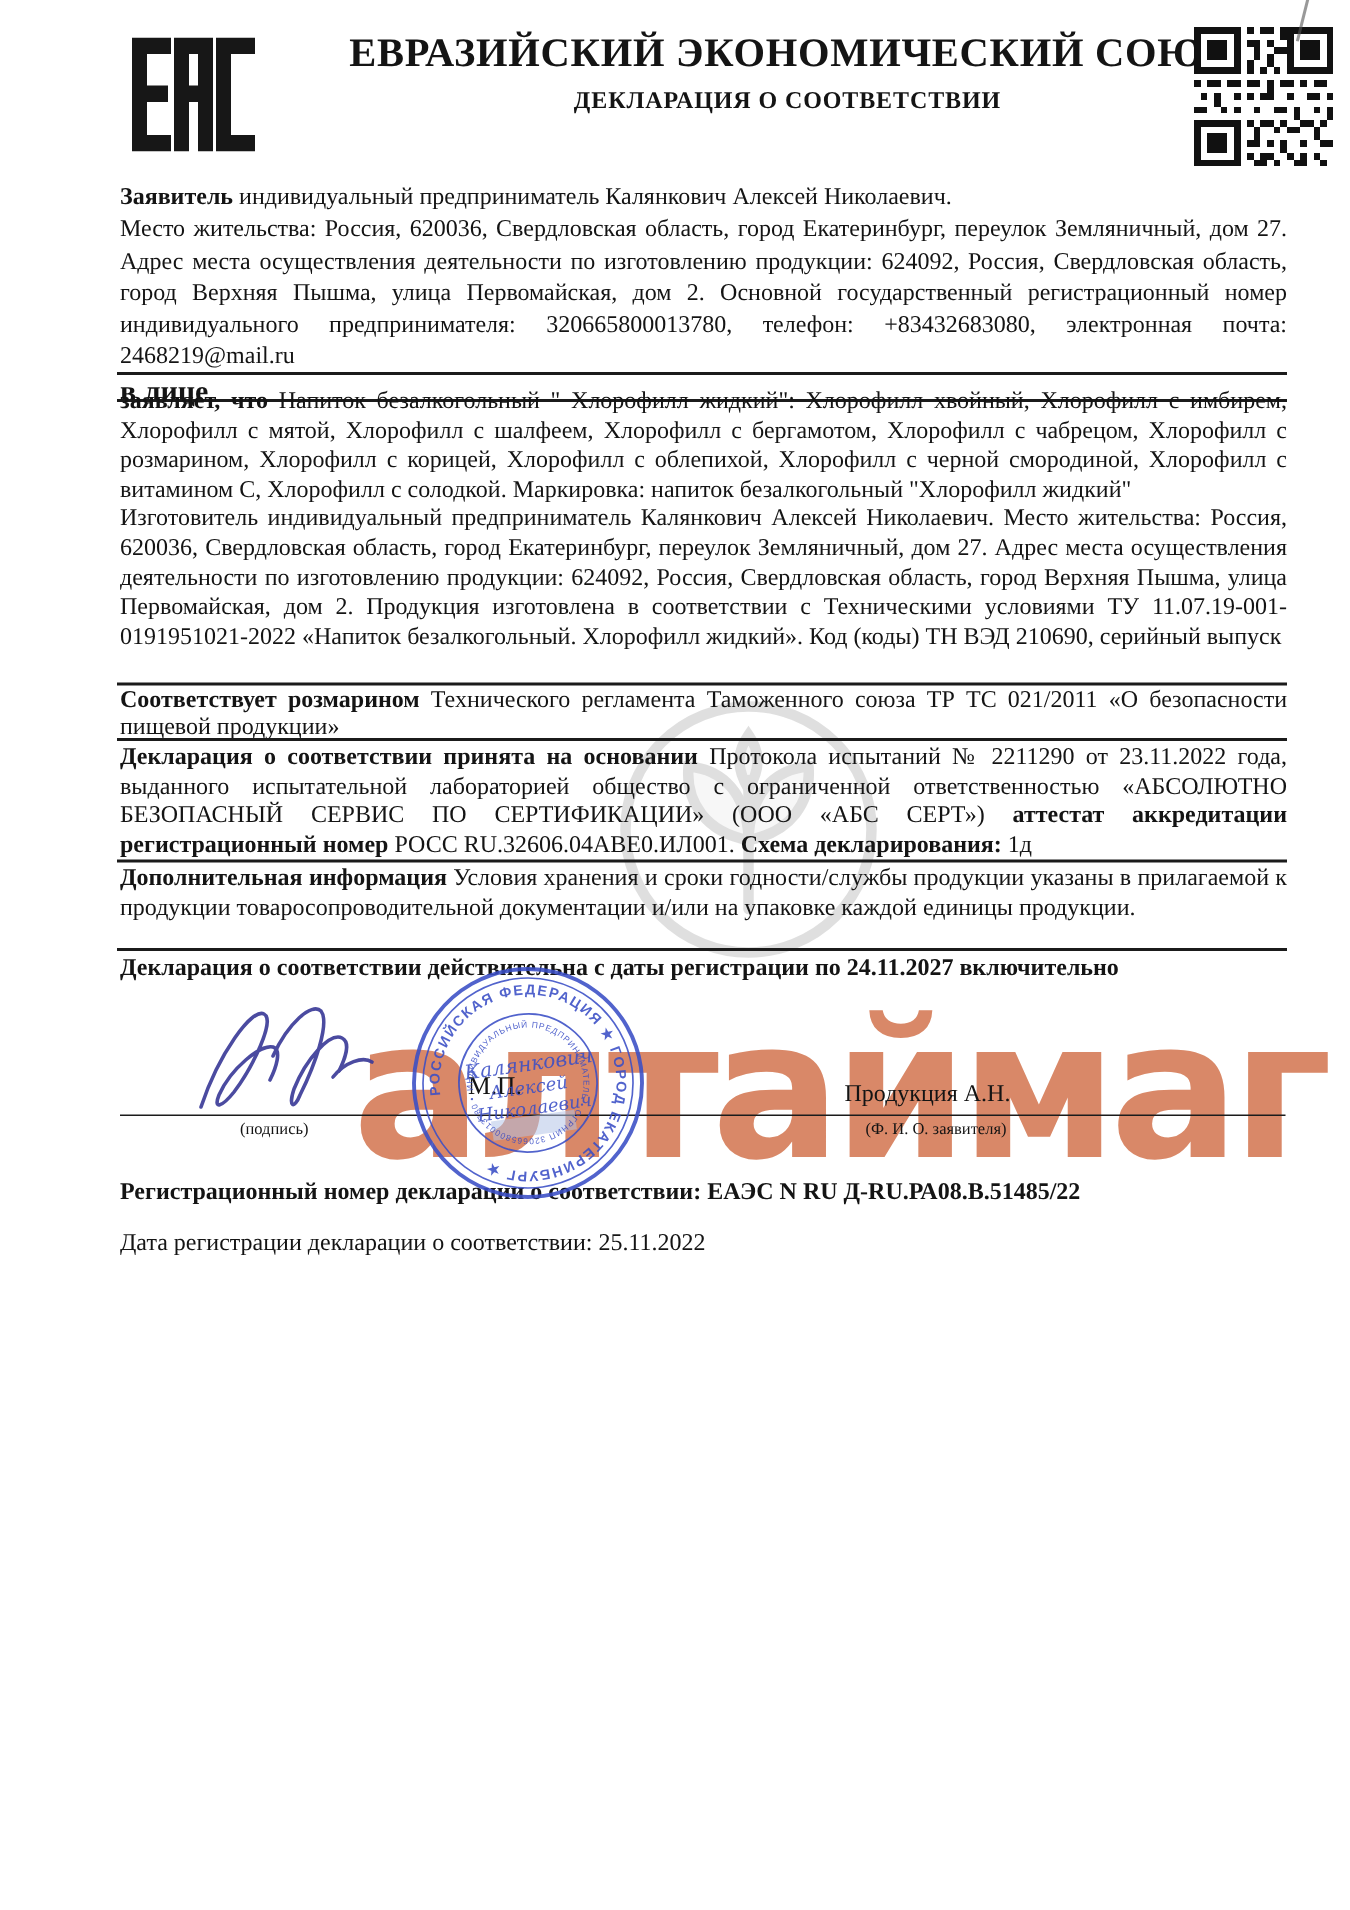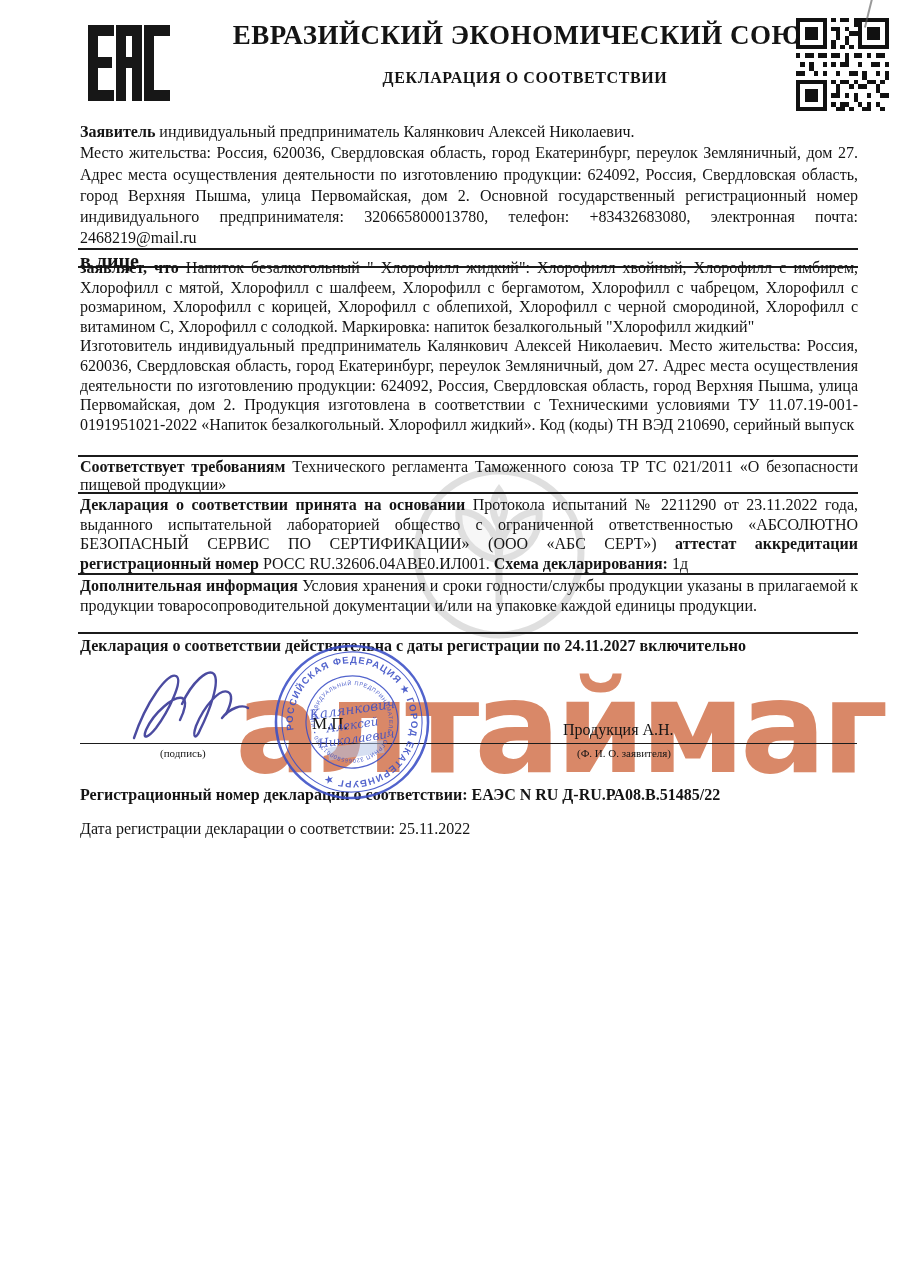--- a/index.html
+++ b/index.html
@@ -2,21 +2,21 @@
 <html><head>
 <meta charset="utf-8">
 <style>
   html,body{margin:0;padding:0;background:#e8e8e8;}
   .page{position:relative;width:900px;height:1273px;background:#ffffff;margin:0 auto;
         font-family:"Liberation Serif","DejaVu Serif",serif;color:#141414;overflow:hidden;}
   
   .eac-logo{position:absolute;left:88px;top:25px;width:82px;height:76px;}
   .title-block{position:absolute;left:180px;top:20px;width:690px;text-align:center;}
   .doc-title{font-size:27px;font-weight:bold;letter-spacing:.5px;white-space:nowrap;}
-  .doc-subtitle{font-size:16px;font-weight:bold;letter-spacing:.6px;margin-top:18px;}
+  .doc-subtitle{font-size:16px;font-weight:bold;letter-spacing:.6px;margin-top:8px;}
   .qr{position:absolute;left:796px;top:18px;width:93px;height:93px;}
   .corner-artifact{position:absolute;left:868px;top:-6px;width:2px;height:34px;
         background:#555;transform:rotate(14deg);opacity:.6;}
   
   .body{position:absolute;left:80px;width:778px;margin:0;font-size:16px;
         text-align:justify;}
   .p1{top:121px;line-height:21.3px;}
   .p2{top:258px;line-height:19.6px;}
   .p3{top:458px;line-height:17.8px;}
   .p4{top:495px;line-height:19.7px;}
@@ -101,21 +101,21 @@
     <p class="body p1"><b class="lbl">Заявитель</b><span> индивидуальный предприниматель Калянкович Алексей Николаевич.</span><br><span>Место жительства: Россия, 620036, Свердловская область, город Екатеринбург, переулок Земляничный, дом 27. Адрес места осуществления деятельности по изготовлению продукции: 624092, Россия, Свердловская область, город Верхняя Пышма, улица Первомайская, дом 2. Основной государственный регистрационный номер индивидуального предпринимателя: 320665800013780, телефон: +83432683080, электронная почта: 2468219@mail.ru</span></p>
 
     <div class="rule r1"></div>
     <div class="inline-row"><b class="lbl">в лице</b></div>
     <div class="rule r2"></div>
 
     <p class="body p2"><b class="lbl">заявляет, что</b><span> Напиток безалкогольный " Хлорофилл жидкий": Хлорофилл хвойный, Хлорофилл с имбирем, Хлорофилл с мятой, Хлорофилл с шалфеем, Хлорофилл с бергамотом, Хлорофилл с чабрецом, Хлорофилл с розмарином, Хлорофилл с корицей, Хлорофилл с облепихой, Хлорофилл с черной смородиной, Хлорофилл с витамином С, Хлорофилл с солодкой. Маркировка: напиток безалкогольный "Хлорофилл жидкий"</span><br><span>Изготовитель индивидуальный предприниматель Калянкович Алексей Николаевич. Место жительства: Россия, 620036, Свердловская область, город Екатеринбург, переулок Земляничный, дом 27. Адрес места осуществления деятельности по изготовлению продукции: 624092, Россия, Свердловская область, город Верхняя Пышма, улица Первомайская, дом 2. Продукция изготовлена в соответствии с Техническими условиями ТУ 11.07.19-001-0191951021-2022 «Напиток безалкогольный. Хлорофилл жидкий». Код (коды) ТН ВЭД 210690, серийный выпуск</span></p>
 
     <div class="rule r3"></div>
 
-    <p class="body p3"><b class="lbl">Соответствует требованиям</b><span> Технического регламента Таможенного союза ТР ТС 021/2011 «О безопасности пищевой продукции»</span></p>
+    <p class="body p3"><b class="lbl">Соответствует розмарином</b><span> Технического регламента Таможенного союза ТР ТС 021/2011 «О безопасности пищевой продукции»</span></p>
 
     <div class="rule r4"></div>
 
     <p class="body p4"><b class="lbl">Декларация о соответствии принята на основании</b><span> Протокола испытаний № 2211290 от 23.11.2022 года, выданного испытательной лабораторией общество с ограниченной ответственностью «АБСОЛЮТНО БЕЗОПАСНЫЙ СЕРВИС ПО СЕРТИФИКАЦИИ» (ООО «АБС СЕРТ») </span><b class="lbl">аттестат аккредитации регистрационный номер</b><span> РОСС RU.32606.04АВЕ0.ИЛ001. </span><b class="lbl">Схема декларирования:</b><span> 1д</span></p>
 
     <div class="rule r5"></div>
 
     <p class="body p5"><b class="lbl">Дополнительная информация</b><span> Условия хранения и сроки годности/службы продукции указаны в прилагаемой к продукции товаросопроводительной документации и/или на упаковке каждой единицы продукции.</span></p>
 
     <div class="rule r6"></div>

